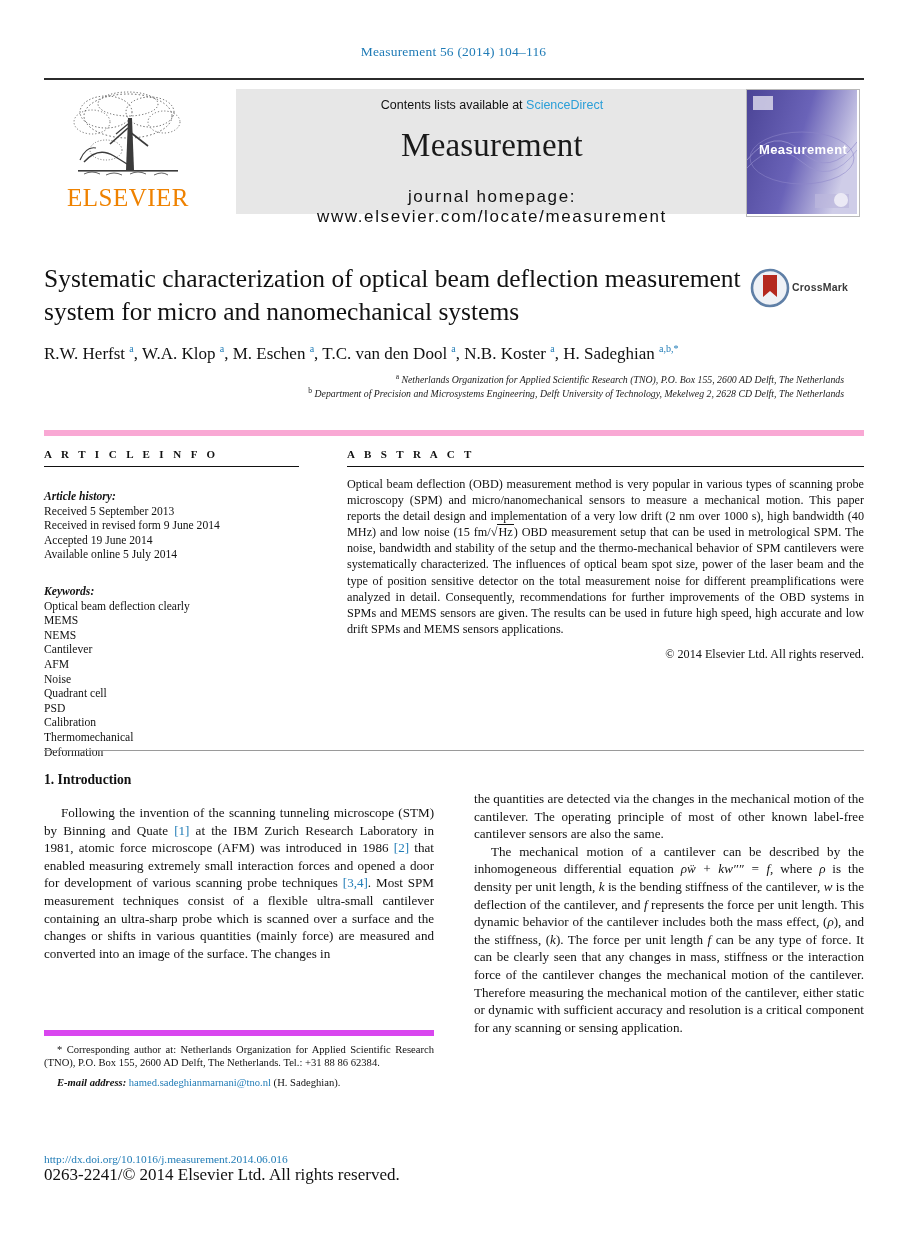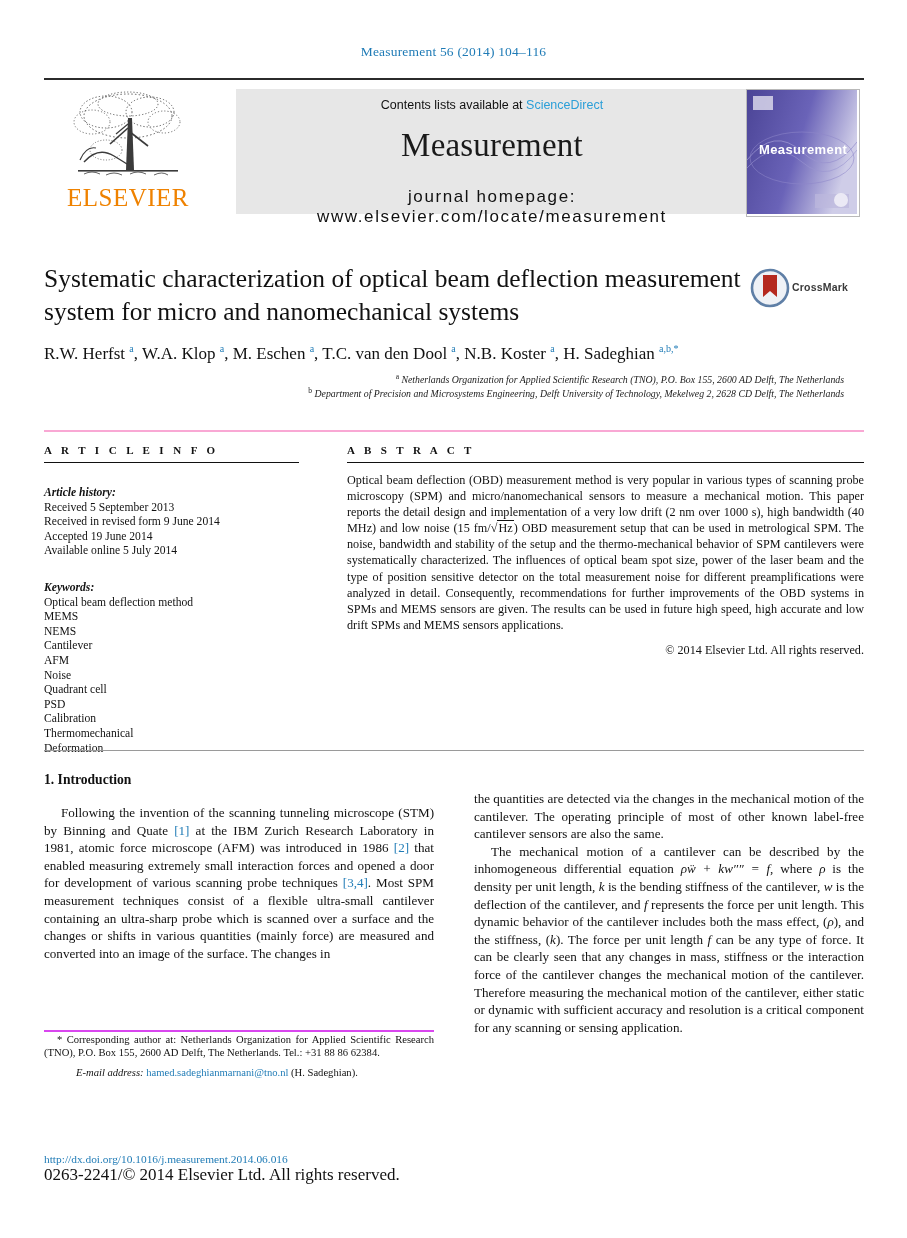--- a/index.html
+++ b/index.html
@@ -171,21 +171,21 @@
     vertical-align: super;
   }
   .affil-a { top: 120px; }
   .affil-b { top: 134px; }
 
   
   .info-abstract {
     position: absolute;
     left: 44px; top: 430px;
     width: 820px;
-    border-top: 2px solid #f9a8d4;
+    border-top: 6px solid #f9a8d4;
   }
   .col-head {
     font-family: "Liberation Serif", serif;
     font-size: 11px;
     font-weight: bold;
     letter-spacing: 3.4px;
     color: #111;
   }
   .info-col {
     position: absolute;
@@ -272,40 +272,40 @@
   }
   .mathit {
     font-style: italic;
   }
 
   
   .footnote {
     position: absolute;
     left: 44px; top: 1030px;
     width: 390px;
-    border-top: 2px solid #d946ef;
-    padding-top: 1px;
+    border-top: 6px solid #d946ef;
+    padding-top: 7px;
   }
   .fn-line {
     font-family: "Liberation Serif", serif;
     font-size: 10.6px;
     line-height: 13.4px;
     color: #111;
     text-align: justify;
     margin: 0;
   }
   .fn-line.indent { text-indent: 13px; }
   .fn-email {
     margin-top: 7px;
     font-family: "Liberation Serif", serif;
     font-size: 10.6px;
     color: #111;
     text-indent: 13px;
   }
-  .fn-email i { font-style: italic; font-weight: normal; margin-left: 19px;}
+  .fn-email i { font-style: italic; font-weight: bold;}
   .link { color: #1f7bb6; }
   .doi-block {
     position: absolute;
     left: 44px; top: 1152px;
     width: 390px;
   }
   .doi-line {
     font-family: "Liberation Serif", serif;
     font-size: 11.4px;
     color: #1f7bb6;
@@ -402,21 +402,21 @@
       <div class="rule"></div>
       <div class="info-body">
         <div class="info-label">Article history:</div>
         <div>Received 5 September 2013</div>
         <div>Received in revised form 9 June 2014</div>
         <div>Accepted 19 June 2014</div>
         <div>Available online 5 July 2014</div>
       </div>
       <div class="info-body kw-block">
         <div class="info-label">Keywords:</div>
-        <div>Optical beam deflection method</div>
+        <div>Optical beam deflection clearly</div>
         <div>MEMS</div>
         <div>NEMS</div>
         <div>Cantilever</div>
         <div>AFM</div>
         <div>Noise</div>
         <div>Quadrant cell</div>
         <div>PSD</div>
         <div>Calibration</div>
         <div>Thermomechanical</div>
         <div>Deformation</div>

